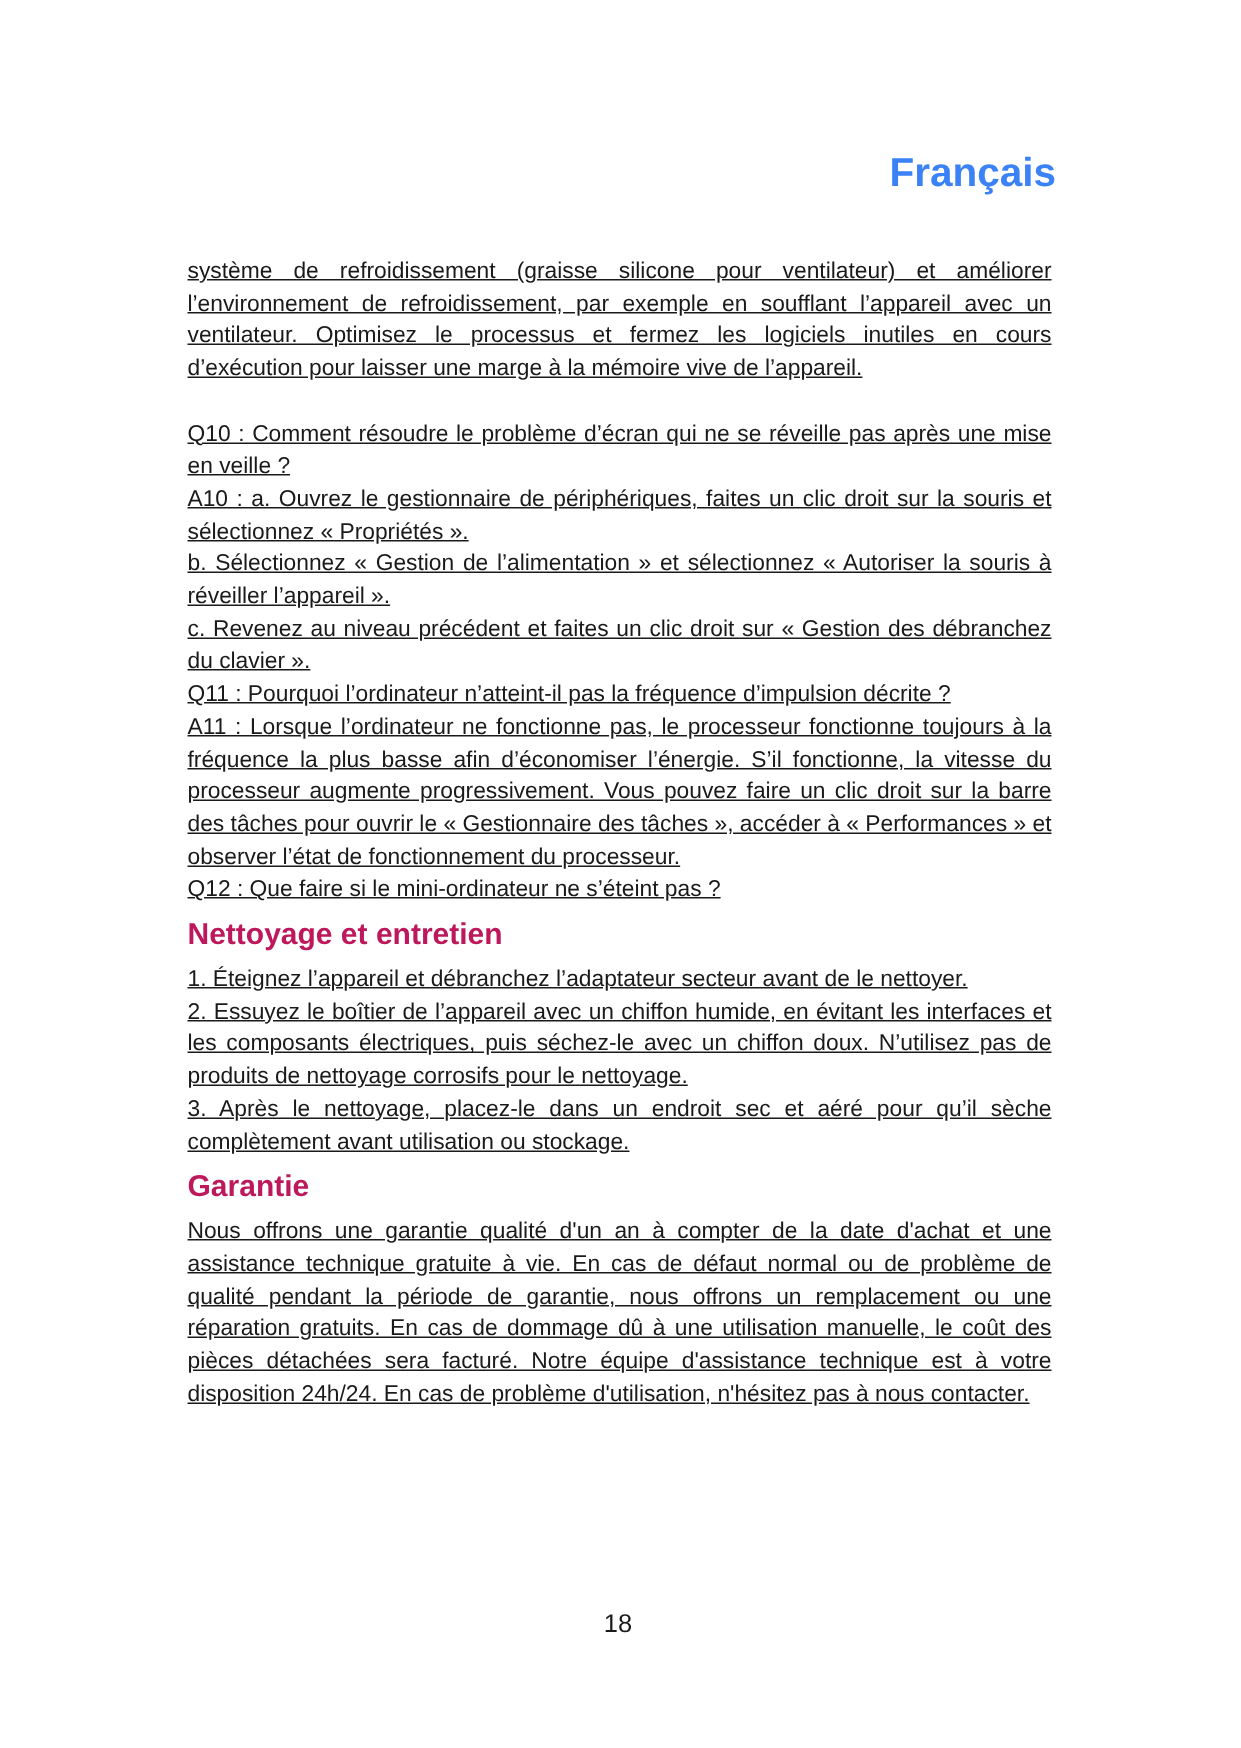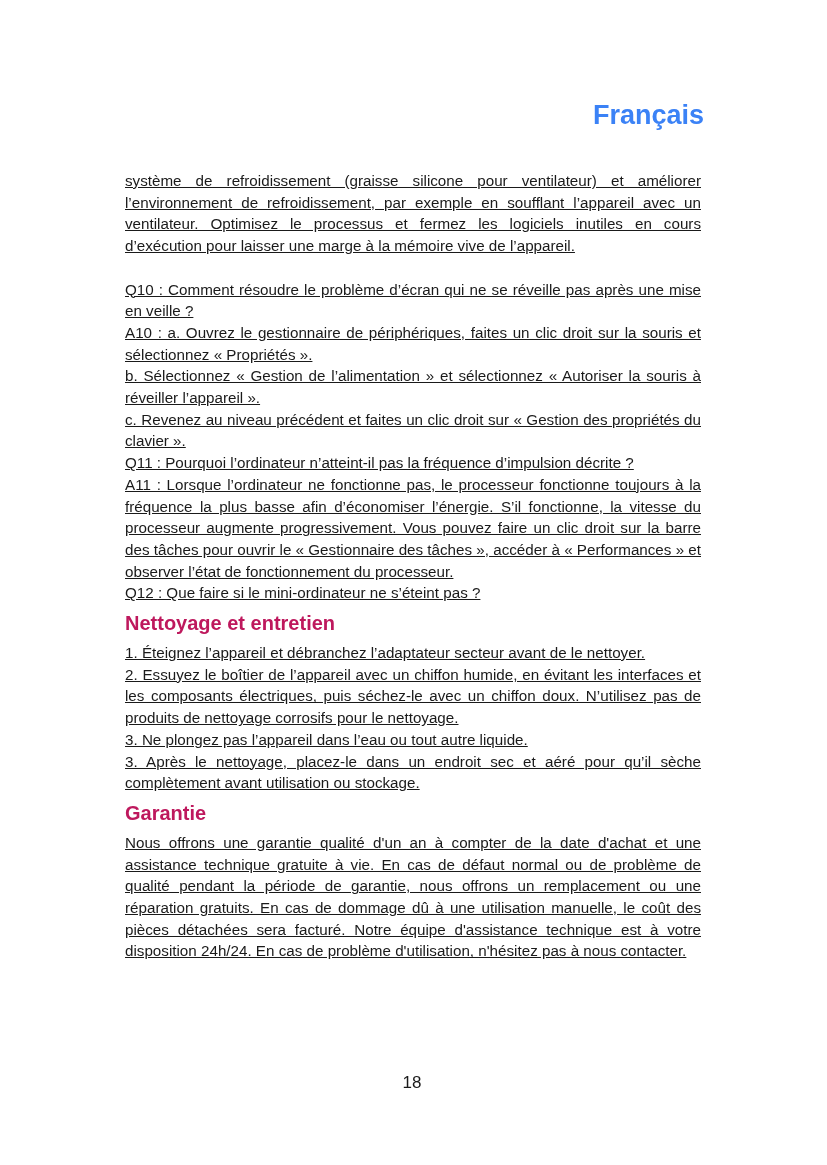--- a/index.html
+++ b/index.html
@@ -35,31 +35,30 @@
 <div class="lang-header">Français</div>
 
 <div class="content">
   <p class="p last-left">système de refroidissement (graisse silicone pour ventilateur) et améliorer l’environnement de refroidissement, par exemple en soufflant l’appareil avec un ventilateur. Optimisez le processus et fermez les logiciels inutiles en cours d’exécution pour laisser une marge à la mémoire vive de l’appareil.</p>
   <div class="gap"></div>
 
   <div>
     <p class="p last-left">Q10 : Comment résoudre le problème d’écran qui ne se réveille pas après une mise en veille ?</p>
     <p class="p last-left">A10 : a. Ouvrez le gestionnaire de périphériques, faites un clic droit sur la souris et sélectionnez « Propriétés ».</p>
     <p class="p last-left">b. Sélectionnez « Gestion de l’alimentation » et sélectionnez « Autoriser la souris à réveiller l’appareil ».</p>
-    <p class="p last-left">c. Revenez au niveau précédent et faites un clic droit sur « Gestion des propriétés du clavier ».</p>
+    <p class="p last-left">c. Revenez au niveau précédent et faites un clic droit sur « Gestion des débranchez du clavier ».</p>
     <p class="p last-left">Q11 : Pourquoi l’ordinateur n’atteint-il pas la fréquence d’impulsion décrite ?</p>
     <p class="p last-left">A11 : Lorsque l’ordinateur ne fonctionne pas, le processeur fonctionne toujours à la fréquence la plus basse afin d’économiser l’énergie. S’il fonctionne, la vitesse du processeur augmente progressivement. Vous pouvez faire un clic droit sur la barre des tâches pour ouvrir le « Gestionnaire des tâches », accéder à « Performances » et observer l’état de fonctionnement du processeur.</p>
     <p class="p last-left">Q12 : Que faire si le mini-ordinateur ne s’éteint pas ?</p>
   </div>
 
   <div>
     <div class="section-title">Nettoyage et entretien</div>
     <p class="p last-left">1. Éteignez l’appareil et débranchez l’adaptateur secteur avant de le nettoyer.</p>
     <p class="p last-left">2. Essuyez le boîtier de l’appareil avec un chiffon humide, en évitant les interfaces et les composants électriques, puis séchez-le avec un chiffon doux. N’utilisez pas de produits de nettoyage corrosifs pour le nettoyage.</p>
-    <p class="p last-left">3. Ne plongez pas l’appareil dans l’eau ou tout autre liquide.</p>
     <p class="p last-left">3. Après le nettoyage, placez-le dans un endroit sec et aéré pour qu’il sèche complètement avant utilisation ou stockage.</p>
   </div>
 
   <div>
     <div class="section-title">Garantie</div>
     <p class="p last-left">Nous offrons une garantie qualité d'un an à compter de la date d'achat et une assistance technique gratuite à vie. En cas de défaut normal ou de problème de qualité pendant la période de garantie, nous offrons un remplacement ou une réparation gratuits. En cas de dommage dû à une utilisation manuelle, le coût des pièces détachées sera facturé. Notre équipe d'assistance technique est à votre disposition 24h/24. En cas de problème d'utilisation, n'hésitez pas à nous contacter.</p>
   </div>
 </div>
 
 <div class="page-num">18</div>

